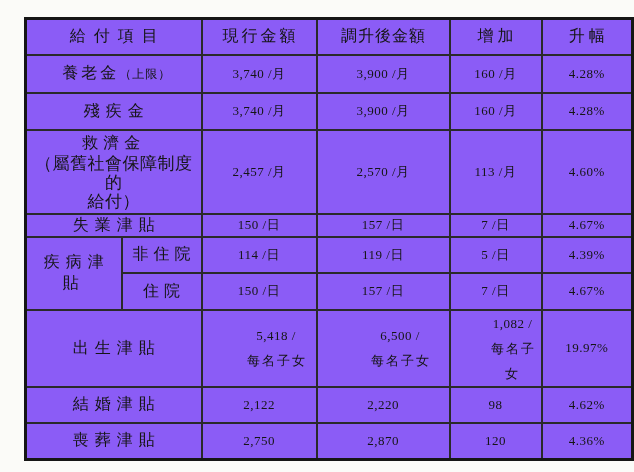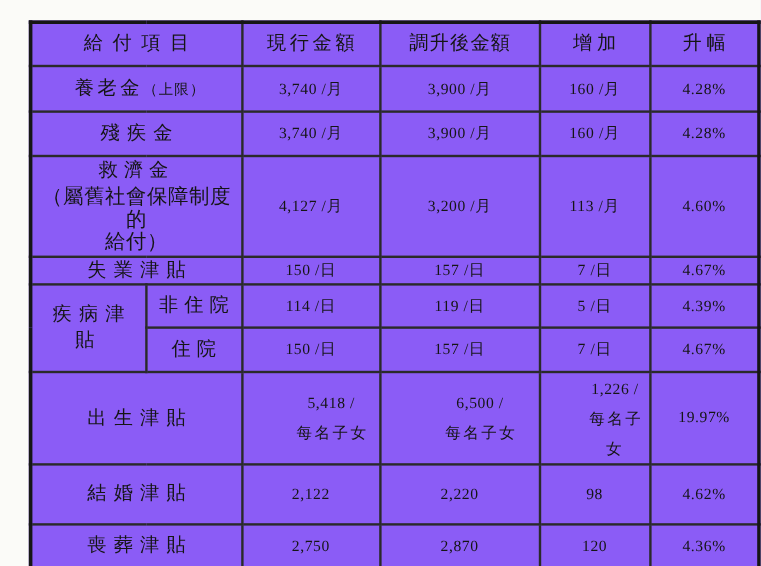--- a/index.html
+++ b/index.html
@@ -32,21 +32,21 @@
 
   
   tr.h-head { height: 36px; }
   tr.h-r0 { height: 38px; }
   tr.h-r1 { height: 37px; }
   tr.h-r2 { height: 84px; }
   tr.h-r3 { height: 22px; }
   tr.h-r4 { height: 36px; }
   tr.h-r5 { height: 37px; }
   tr.h-r6 { height: 60px; }
-  tr.h-r7 { height: 50px; }
+  tr.h-r7 { height: 36px; }
   tr.h-r8 { height: 37px; }
 
   
   .hdr       { font-size: 16px; letter-spacing: 3px; text-indent: 3px; }
   .hdr-wide  { font-size: 16px; letter-spacing: 8px; text-indent: 8px; }
   .hdr-med   { font-size: 16px; letter-spacing: 4px; text-indent: 4px; }
   .hdr-tight { font-size: 16px; letter-spacing: 1px; text-indent: 1px; }
 
   .zh   { font-size: 16px; letter-spacing: 6px; text-indent: 6px; }
   .zh-sub { font-size: 16px; letter-spacing: 5px; text-indent: 5px; }
@@ -97,22 +97,22 @@
       <td class="num">160 /月</td>
       <td class="num">4.28%</td>
     </tr>
 
     <tr class="h-r2">
       <td colspan="2" class="zh">
         <div class="item-line">救濟金</div>
         <div class="note">（屬舊社會保障制度的</div>
         <div class="note">給付）</div>
       </td>
-      <td class="num">4,127 /月</td>
-      <td class="num">3,200 /月</td>
+      <td class="num">2,457 /月</td>
+      <td class="num">2,570 /月</td>
       <td class="num">113 /月</td>
       <td class="num">4.60%</td>
     </tr>
 
     <tr class="h-r3">
       <td colspan="2" class="zh">失業津貼</td>
       <td class="num">150 /日</td>
       <td class="num">157 /日</td>
       <td class="num">7 /日</td>
       <td class="num">4.67%</td>
@@ -139,21 +139,21 @@
       <td colspan="2" class="zh">出生津貼</td>
       <td class="num">
         <div class="line">5,418 /</div>
         <div class="line cjk-line">每名子女</div>
       </td>
       <td class="num">
         <div class="line">6,500 /</div>
         <div class="line cjk-line">每名子女</div>
       </td>
       <td class="num">
-        <div class="line">1,226 /</div>
+        <div class="line">1,082 /</div>
         <div class="line cjk-line">每名子女</div>
       </td>
       <td class="num">19.97%</td>
     </tr>
 
     <tr class="h-r7">
       <td colspan="2" class="zh">結婚津貼</td>
       <td class="num">2,122</td>
       <td class="num">2,220</td>
       <td class="num">98</td>

